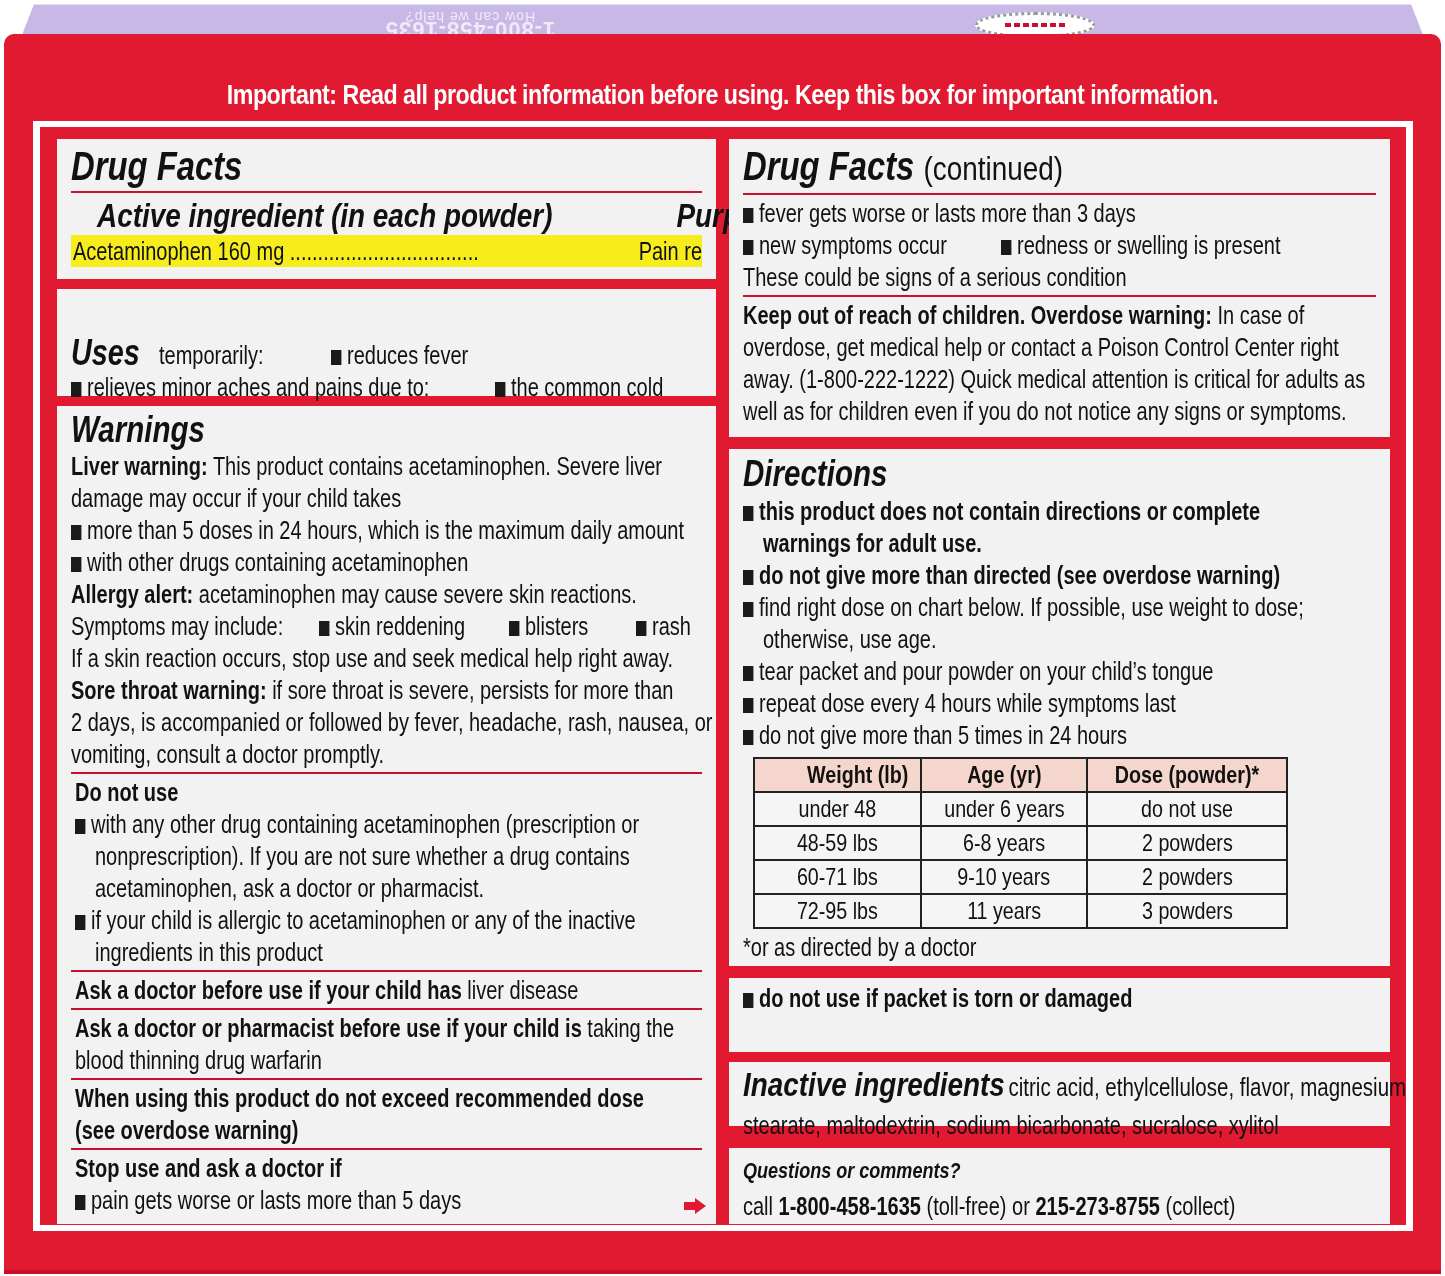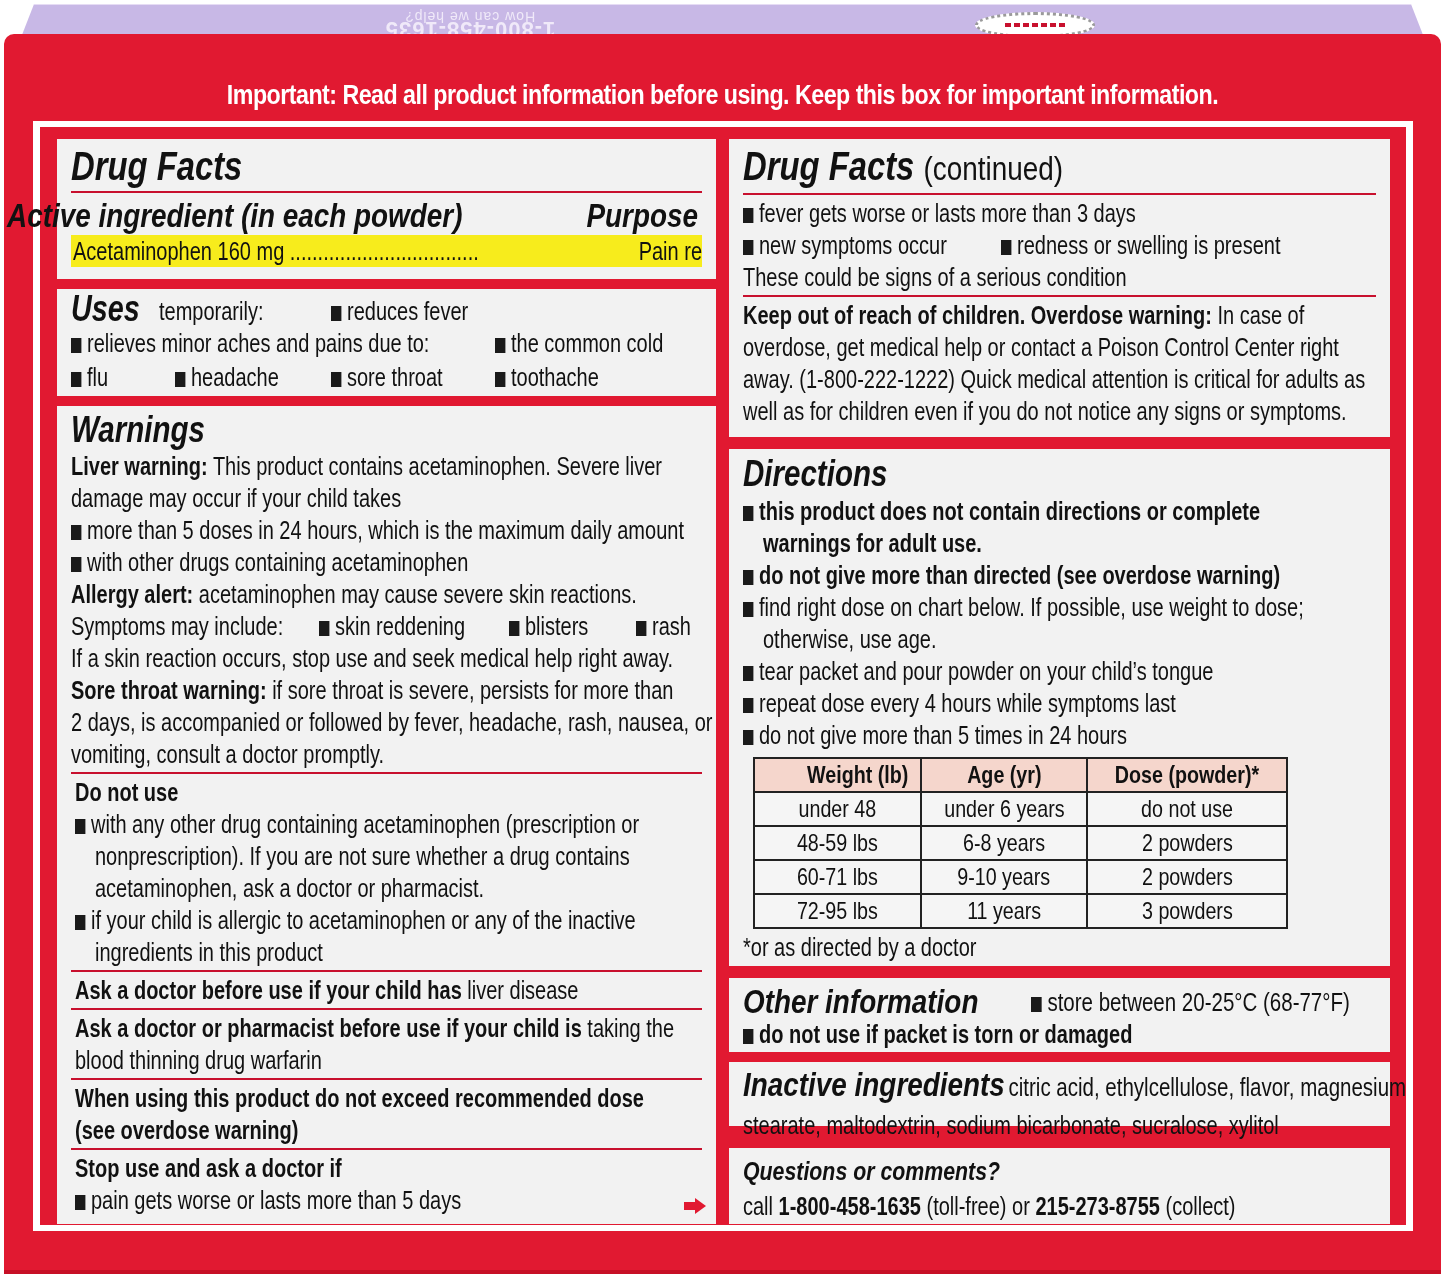--- a/index.html
+++ b/index.html
@@ -62,21 +62,21 @@
   #p-uses { left: 57px; top: 289px; width: 659px; height: 107px; }
   #p-warnings { left: 57px; top: 406px; width: 659px; height: 818px; }
   #p-cont { left: 729px; top: 139px; width: 661px; height: 298px; }
   #p-directions { left: 729px; top: 449px; width: 661px; height: 517px; }
   #p-other { left: 729px; top: 978px; width: 661px; height: 74px; }
   #p-inactive { left: 729px; top: 1062px; width: 661px; height: 64px; }
   #p-questions { left: 729px; top: 1148px; width: 661px; height: 76px; }
 
   .title-big { font-size: 40px; line-height: 46px; }
   .highlight { background: #f7ec1c; padding: 0 2px; }
-  .ingredient-row { display: flex; justify-content: flex-end; }
+  .ingredient-row { display: flex; justify-content: flex-start; margin-left: 22px; }
 
   table.dose {
     border-collapse: collapse; margin-top: 6px; margin-left: 10px;
     font-family: "Liberation Sans", sans-serif;
   }
   table.dose th, table.dose td {
     border: 2px solid #222; height: 34px; text-align: center; font-size: 24px;
     padding: 0;
   }
   table.dose th { background: #f5d6cc; font-weight: bold; }
@@ -114,21 +114,21 @@
     <span class="h-italic narrow">Active ingredient  (in each powder)</span>
     <span class="h-italic" style="display:inline-block; transform:scaleX(0.82); transform-origin:right center;">Purpose</span>
   </div>
   <div class="highlight line" style="display:flex; justify-content:space-between; overflow:hidden;">
     <span class="narrow"><span>Acetaminophen 160 mg</span> <span>..................................</span></span>
     <span style="display:inline-block; transform:scaleX(0.8); transform-origin:right center; white-space:nowrap;">Pain reliever/fever reducer</span>
   </div>
 </div>
 
 <div class="panel" id="p-uses">
-  <div class="line" style="position:relative; height:34px;">
+  <div class="line" style="position:relative; height:34px;margin-top:44px;">
     <span class="narrow h-italic" style="font-size:36px;">Uses</span>
     <span class="narrow" style="position:absolute; left:88px; top:2px;">temporarily:</span>
     <span class="narrow" style="position:absolute; left:260px; top:2px;"><span class="sq"></span><span>reduces fever</span></span>
   </div>
   <div class="line" style="position:relative; height:34px;">
     <span class="narrow"><span class="sq"></span><span>relieves minor aches and pains due to:</span></span>
     <span class="narrow" style="position:absolute; left:424px;"><span class="sq"></span><span>the common cold</span></span>
   </div>
   <div class="line" style="position:relative; height:32px;">
     <span class="narrow"><span class="sq"></span><span>flu</span></span>
@@ -237,34 +237,30 @@
       <td><span class="cell">72-95 lbs</span></td>
       <td><span class="cell">11 years</span></td>
       <td><span class="cell">3 powders</span></td>
     </tr>
   </tbody>
     </table>
   <div class="line" style="margin-top:2px;text-decoration:underline;"><span class="narrow">*or as directed by a doctor</span></div>
 </div>
 
 <div class="panel" id="p-other">
-  <div style="position:relative; height:36px;">
-    <span class="h-italic narrow" style="font-size:34px; line-height:38px;">Other information</span>
-    <span class="narrow line" style="position:absolute; left:288px; top:4px;"><span class="sq"></span><span>store between 20-25°C (68-77°F)</span></span>
-  </div>
   <div class="line"><b class="narrow"><span class="sq"></span><span>do not use if packet is torn or damaged</span></b></div>
 </div>
 
 <div class="panel" id="p-inactive">
   <div style="line-height:36px;"><span class="narrow"><span class="h-italic" style="font-size:34px;">Inactive ingredients</span> <span style="font-size:25px;">citric acid, ethylcellulose, flavor, magnesium</span></span></div>
   <div class="line"><span class="narrow">stearate, maltodextrin, sodium bicarbonate, sucralose, xylitol</span></div>
 </div>
 
 <div class="panel" id="p-questions">
-  <div class="h-italic" style="font-size:26px; line-height:38px;"><span class="narrow">Questions or comments?</span></div>
+  <div class="h-italic" style="font-size:22px; line-height:38px;"><span class="narrow">Questions or comments?</span></div>
   <div class="line"><span class="narrow">
     <span>call</span>
     <b>1-800-458-1635</b>
     <span>(toll-free) or</span>
     <b>215-273-8755</b>
     <span>(collect)</span>
   </span></div>
 </div>
 
 </body></html>

